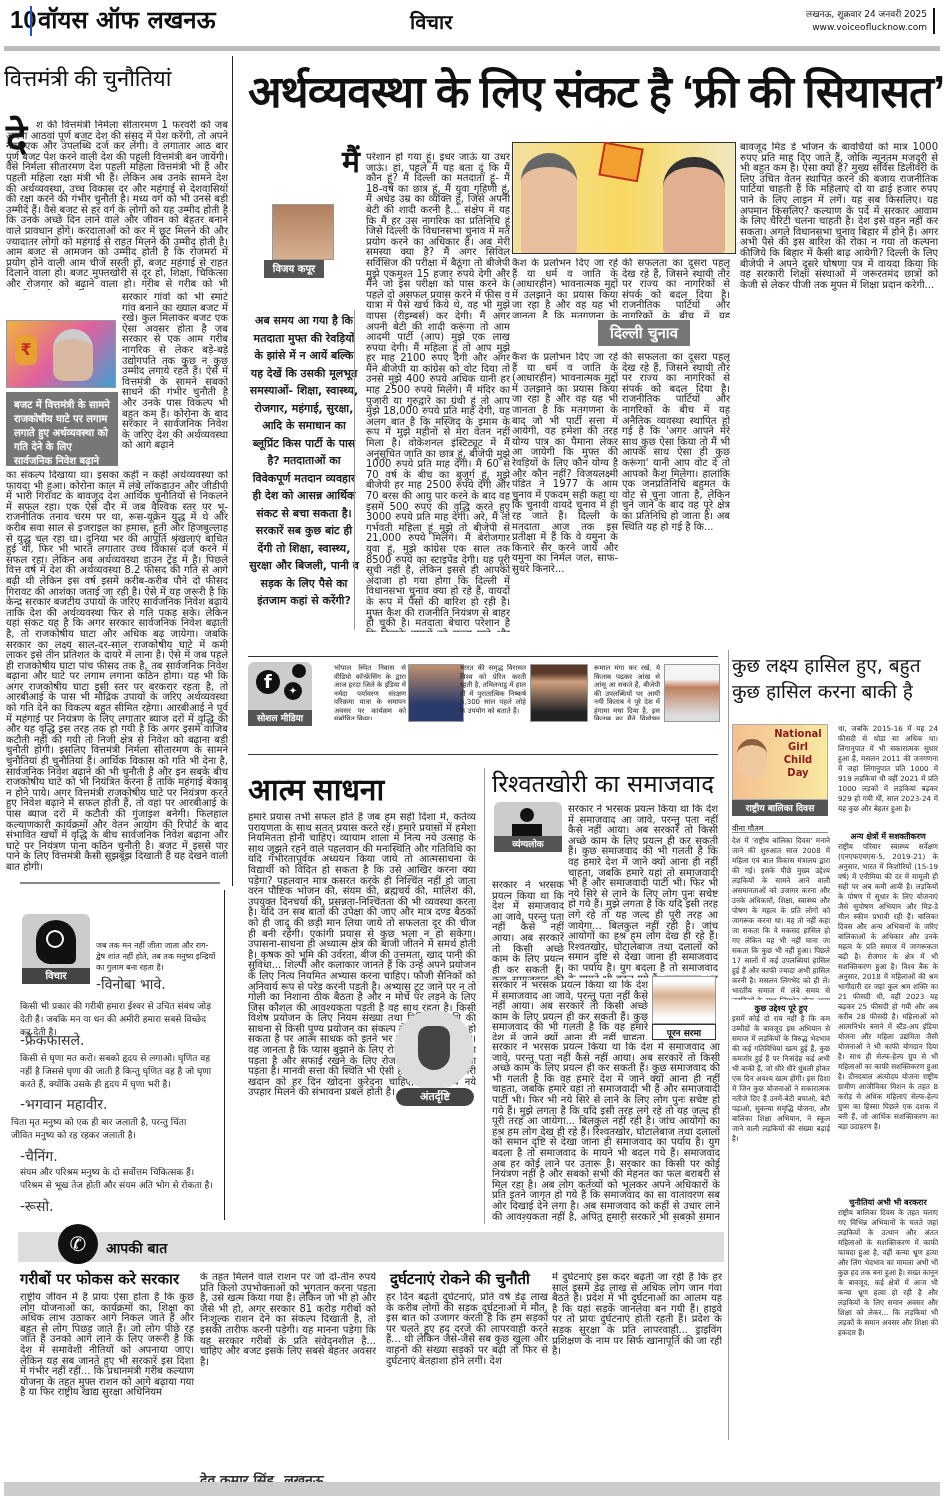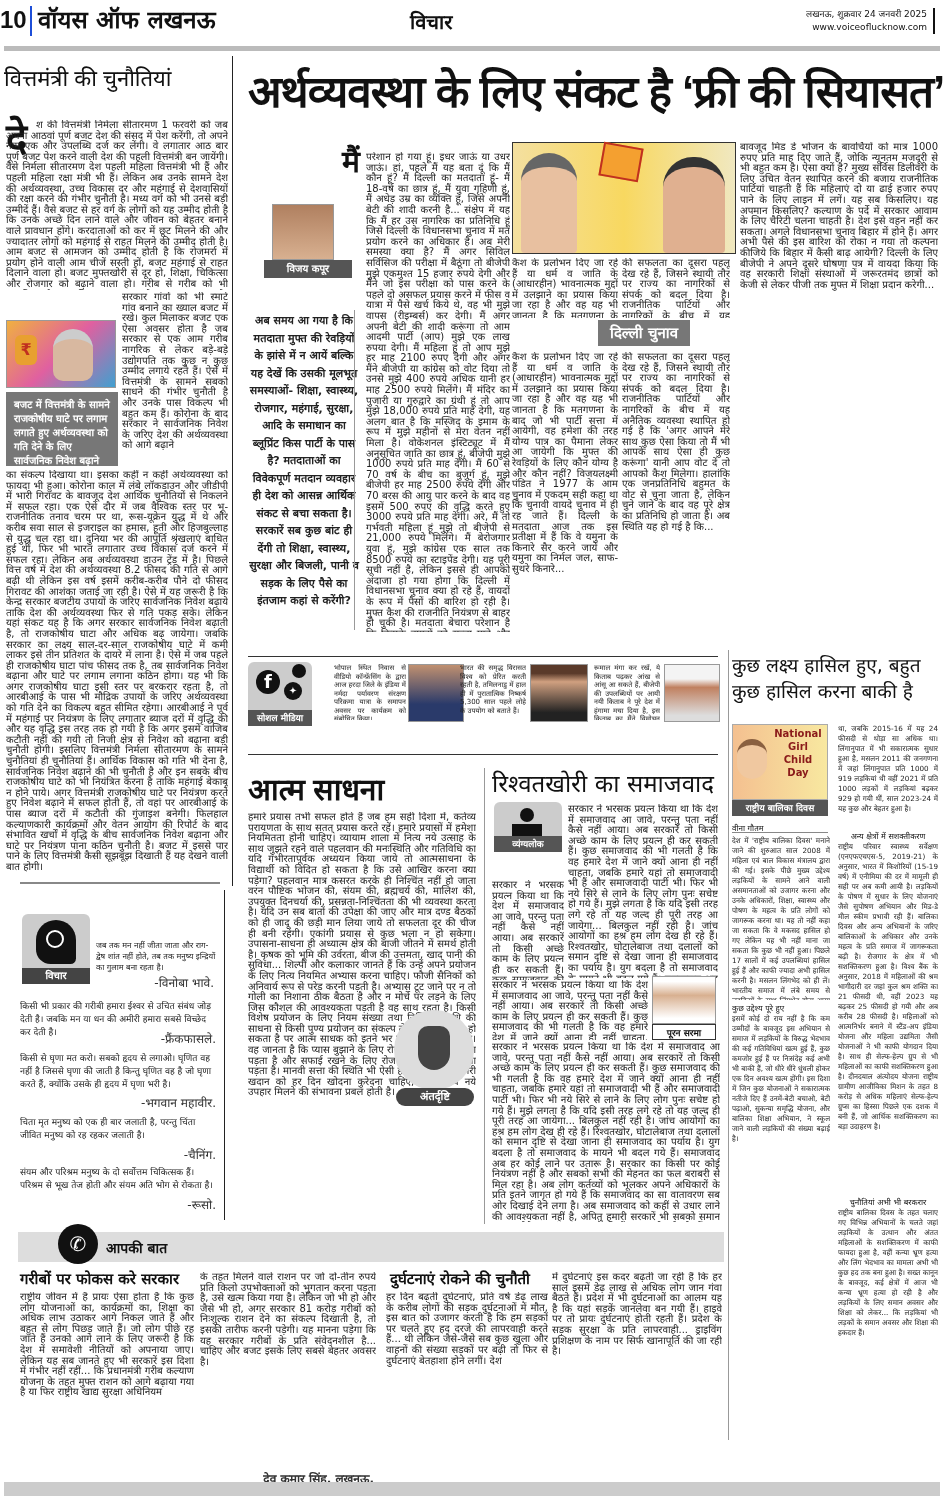--- a/index.html
+++ b/index.html
@@ -1,35 +1,35 @@
 <!DOCTYPE html>
 <html><head>
 <meta charset="utf-8">
 <style>
 *{box-sizing:border-box;margin:0;padding:0}
 body{width:945px;height:1500px;background:#fff;font-family:"DejaVu Sans",sans-serif;color:#111;position:relative;overflow:hidden}
 .abs{position:absolute}
 .masthead{left:0;top:0;width:945px;height:40px}
-.pgno{left:0;top:6px;font-size:24px;font-weight:bold;font-family:"Liberation Sans",sans-serif}
+.pgno{left:10px;top:6px;font-size:24px;font-weight:bold;font-family:"Liberation Sans",sans-serif}
 .mtitle{left:30px;top:6px;font-size:24px;font-weight:bold;border-left:2px solid #1d4ed8;padding-left:6px;height:30px;line-height:28px}
 .section{left:410px;top:8px;font-size:20px;font-weight:bold}
 .dateline{right:10px;top:8px;text-align:right;font-size:9px;line-height:13px;border-right:2px solid #111;padding-right:6px}
 .rule{left:4px;top:46px;width:936px;height:5px;background:#bbb}
 .vline{background:#222;width:1px}
 .hline{background:#888;height:2px}
 .body-text{font-size:10px;line-height:10.6px;text-align:justify;color:#222;overflow:hidden}
-.col-head{font-weight:normal}
+.col-head{font-weight:bold}
 .h-left{left:4px;top:62px;font-size:22px;font-family:"Liberation Sans",sans-serif}
 .h-main{left:248px;top:62px;font-size:44px;font-weight:bold;letter-spacing:-1px;font-family:"Liberation Sans",sans-serif;line-height:60px}
 .photo{background:linear-gradient(135deg,#d8c8b0,#8a6a50);border:1px solid #999}
 .caption-box{background:#555;color:#fff;text-align:center;font-size:12px;font-weight:bold}
 .pull-quote{font-size:15px;line-height:24px;text-align:center;font-weight:bold;color:#222}
 .grey-box{background:#777;color:#fff;font-size:15px;line-height:22px;padding:6px 8px;font-weight:bold}
 .quote{font-size:9px;line-height:13px;color:#222}
-.attrib{text-align:right;font-size:12px;color:#333}
+.attrib{text-align:left;font-size:14px;color:#333}
 .icon-box{background:#ccc;border-radius:6px}
 .sub-head{font-size:26px;font-weight:bold;font-family:"Liberation Sans",sans-serif}
 .banner{background:#ddd;height:30px}
 </style>
 </head>
 <body>
 
 <div class="abs masthead">
   <div class="abs pgno">10</div>
   <div class="abs mtitle">वॉयस ऑफ लखनऊ</div>
@@ -50,21 +50,21 @@
   <div style="position:absolute;left:46px;top:8px;width:40px;height:52px;background:#d8b8a0;border-radius:20px 20px 10px 10px;border-top:10px solid #ccc"></div>
 </div>
 <div class="abs body-text" style="left:122px;top:292px;width:106px;height:168px">सरकार गांवों को भी स्मार्ट गांव बनाने का ख्याल बजट में रखे। कुल मिलाकर बजट एक ऐसा अवसर होता है जब सरकार से एक आम गरीब नागरिक से लेकर बड़े-बड़े उद्योगपति तक कुछ न कुछ उम्मीद लगाये रहते हैं। ऐसे में वित्तमंत्री के सामने सबको साधने की गंभीर चुनौती है और उनके पास विकल्प भी बहुत कम हैं। कोरोना के बाद सरकार ने सार्वजनिक निवेश के जरिए देश की अर्थव्यवस्था को आगे बढ़ाने</div>
 <div class="abs grey-box" style="left:6px;top:392px;width:112px;height:74px;font-size:10px;line-height:14px">बजट में वित्तमंत्री के सामने राजकोषीय घाटे पर लगाम लगाते हुए अर्थव्यवस्था को गति देने के लिए सार्वजनिक निवेश बढ़ाने की चुनौती है।</div>
 <div class="abs body-text" style="left:6px;top:470px;width:222px;height:405px">का संकल्प दिखाया था। इसका कहीं न कहीं अर्थव्यवस्था को फायदा भी हुआ। कोरोना काल में लंबे लॉकडाउन और जीडीपी में भारी गिरावट के बावजूद देश आर्थिक चुनौतियों से निकलने में सफल रहा। एक ऐसे दौर में जब वैश्विक स्तर पर भू-राजनीतिक तनाव चरम पर था, रूस-यूक्रेन युद्ध में थे और करीब सवा साल से इजराइल का हमास, हूती और हिजबुल्लाह से युद्ध चल रहा था। दुनिया भर की आपूर्ति श्रृंखलाएं बाधित हुई थीं, फिर भी भारत लगातार उच्च विकास दर्ज करने में सफल रहा। लेकिन अब अर्थव्यवस्था डाउन ट्रेंड में है। पिछले वित्त वर्ष में देश की अर्थव्यवस्था 8.2 फीसद की गति से आगे बढ़ी थी लेकिन इस वर्ष इसमें करीब-करीब पौने दो फीसद गिरावट की आशंका जताई जा रही है। ऐसे में यह जरूरी है कि केन्द्र सरकार बजटीय उपायों के जरिए सार्वजनिक निवेश बढ़ाये ताकि देश की अर्थव्यवस्था फिर से गति पकड़ सके। लेकिन यहां संकट यह है कि अगर सरकार सार्वजनिक निवेश बढ़ाती है, तो राजकोषीय घाटा और अधिक बढ़ जायेगा। जबकि सरकार का लक्ष्य साल-दर-साल राजकोषीय घाटे में कमी लाकर इसे तीन प्रतिशत के दायरे में लाना है। ऐसे में जब पहले ही राजकोषीय घाटा पांच फीसद तक है, तब सार्वजनिक निवेश बढ़ाना और घाटे पर लगाम लगाना कठिन होगा। यह भी कि अगर राजकोषीय घाटा इसी स्तर पर बरकरार रहता है, तो आरबीआई के पास भी मौद्रिक उपायों के जरिए अर्थव्यवस्था को गति देने का विकल्प बहुत सीमित रहेगा। आरबीआई ने पूर्व में महंगाई पर नियंत्रण के लिए लगातार ब्याज दरों में वृद्धि की और यह वृद्धि इस तरह तक हो गयी है कि अगर इसमें वाजिब कटौती नहीं की गयी तो निजी क्षेत्र से निवेश को बढ़ाना बड़ी चुनौती होगी। इसलिए वित्तमंत्री निर्मला सीतारमण के सामने चुनौतियां ही चुनौतियां हैं। आर्थिक विकास को गति भी देना है, सार्वजनिक निवेश बढ़ाने की भी चुनौती है और इन सबके बीच राजकोषीय घाटे को भी नियंत्रित करना है ताकि महंगाई बेकाबू न होने पाये। अगर वित्तमंत्री राजकोषीय घाटे पर नियंत्रण करते हुए निवेश बढ़ाने में सफल होती हैं, तो वहां पर आरबीआई के पास ब्याज दरों में कटौती की गुंजाइश बनेगी। फिलहाल कल्याणकारी कार्यक्रमों और वेतन आयोग की रिपोर्ट के बाद संभावित खर्चों में वृद्धि के बीच सार्वजनिक निवेश बढ़ाना और घाटे पर नियंत्रण पाना कठिन चुनौती है। बजट में इससे पार पाने के लिए वित्तमंत्री कैसी सूझबूझ दिखाती हैं यह देखने वाली बात होगी।</div>
 <div class="abs hline" style="left:20px;top:882px;width:200px"></div>
 
 <div class="abs h-main">अर्थव्यवस्था के लिए संकट है ‘फ्री की सियासत’</div>
 <div class="abs" style="left:342px;top:140px;font-size:30px;font-weight:bold">मैं</div>
 <div class="abs photo" style="left:272px;top:204px;width:62px;height:56px;background:linear-gradient(180deg,#b08060,#d8b090)"></div>
-<div class="abs caption-box" style="left:264px;top:260px;width:88px;height:18px;font-size:10px;line-height:18px">विजय कपूर</div>
+<div class="abs caption-box" style="left:264px;top:260px;width:60px;height:18px;font-size:10px;line-height:18px">विजय कपूर</div>
 <div class="abs pull-quote" style="left:248px;top:312px;width:112px;height:320px;font-size:11px;line-height:17.5px">अब समय आ गया है कि मतदाता मुफ्त की रेवड़ियों के झांसे में न आयें बल्कि यह देखें कि उसकी मूलभूत समस्याओं- शिक्षा, स्वास्थ्य, रोजगार, महंगाई, सुरक्षा, आदि के समाधान का ब्लूप्रिंट किस पार्टी के पास है? मतदाताओं का विवेकपूर्ण मतदान व्यवहार ही देश को आसन्न आर्थिक संकट से बचा सकता है। सरकारें सब कुछ बांट ही देंगी तो शिक्षा, स्वास्थ्य, सुरक्षा और बिजली, पानी व सड़क के लिए पैसे का इंतजाम कहां से करेंगी?</div>
 <div class="abs vline" style="left:354px;top:310px;height:320px;background:#999"></div>
 <div class="abs body-text" style="left:366px;top:152px;width:144px;height:480px">परेशान हो गया हूं। इधर जाऊं या उधर जाऊं। हां, पहले मैं यह बता दूं कि मैं कौन हूं? मैं दिल्ली का मतदाता हूं- मैं 18-वर्ष का छात्र हूं, मैं युवा गृहिणी हूं, मैं अधेड़ उम्र का व्यक्ति हूं, जिसे अपनी बेटी की शादी करनी है... संक्षेप में यह कि मैं हर उस नागरिक का प्रतिनिधि हूं जिसे दिल्ली के विधानसभा चुनाव में मत प्रयोग करने का अधिकार है। अब मेरी समस्या क्या है? मैं अगर सिविल सर्विसिज की परीक्षा में बैठूंगा तो बीजेपी मुझे एकमुश्त 15 हजार रुपये देगी और मैंने जो इस परीक्षा को पास करने के पहले दो असफल प्रयास करने में फीस व यात्रा में पैसे खर्च किये थे, वह भी मुझे वापस (रीइम्बर्स) कर देगी। मैं अगर अपनी बेटी की शादी करूंगा तो आम आदमी पार्टी (आप) मुझे एक लाख रुपया देगी। मैं महिला हूं तो आप मुझे हर माह 2100 रुपए देगी और अगर मैंने बीजेपी या कांग्रेस को वोट दिया तो उनसे मुझे 400 रुपये अधिक यानी हर माह 2500 रुपये मिलेंगे। मैं मंदिर का पुजारी या गुरुद्वारे का ग्रंथी हूं तो आप मुझे 18,000 रुपये प्रति माह देगी, यह अलग बात है कि मस्जिद के इमाम के रूप में मुझे महीनों से मेरा वेतन नहीं मिला है। वोकेशनल इंस्टिट्यूट में मैं अनुसूचित जाति का छात्र हूं, बीजेपी मुझे 1000 रुपये प्रति माह देगी। मैं 60 से 70 वर्ष के बीच का बुजुर्ग हूं, मुझे बीजेपी हर माह 2500 रुपये देगी और 70 बरस की आयु पार करने के बाद वह इसमें 500 रुपए की वृद्धि करते हुए 3000 रुपये प्रति माह देगी। अरे, मैं तो गर्भवती महिला हूं मुझे तो बीजेपी से 21,000 रुपये मिलेंगे। मैं बेरोजगार युवा हूं, मुझे कांग्रेस एक साल तक 8500 रुपये का स्टाइपेंड देगी। यह पूरी सूची नहीं है, लेकिन इससे ही आपको अंदाजा हो गया होगा कि दिल्ली में विधानसभा चुनाव क्या हो रहे हैं, वायदों के रूप में पैसों की बारिश हो रही है। मुफ्त कैश की राजनीति नियंत्रण से बाहर हो चुकी है। मतदाता बेचारा परेशान है कि किसके वायदों को सच्चा माने और किसके वायदों को झूठा माने। उसे मालूम है कि उसकी मूलभूत समस्याओं का किसी राजनीतिक दल के पास कोई समाधान नहीं है, इसलिए उसे</div>
 
 <div class="abs" style="left:512px;top:142px;width:224px;height:112px;background:linear-gradient(90deg,#f4e0a0,#f8d860 50%,#f0e8c0);border:1px solid #333">
   <div style="position:absolute;left:8px;top:10px;width:56px;height:100px;background:#e8c0a0;border-radius:28px 28px 4px 4px;border-top:14px solid #666"></div>
   <div style="position:absolute;left:88px;top:2px;width:40px;height:34px;background:#f4a030;transform:rotate(10deg);border:2px solid #c03020"></div>
   <div style="position:absolute;left:150px;top:14px;width:62px;height:96px;background:#e0b090;border-radius:30px 30px 4px 4px;border-top:10px solid #333"></div>
 </div>
 <div class="abs body-text" style="left:512px;top:258px;width:106px;height:60px">कैश के प्रलोभन दिए जा रहे हैं या धर्म व जाति के (आधारहीन) भावनात्मक मुद्दों में उलझाने का प्रयास किया जा रहा है और वह यह भी जानता है कि मतगणना के बाद जो भी पार्टी सत्ता में आयेगी, वह हमेशा की तरह योग्य पात्र का पैमाना लेकर आ जायेगी कि मुफ्त की रेवड़ियों के लिए कौन योग्य है और कौन नहीं? विजयलक्ष्मी पंडित ने 1977 के आम चुनाव में एकदम सही कहा था कि चुनावी वायदे चुनाव में ही रह जाते हैं। दिल्ली के मतदाता आज तक इस प्रतीक्षा में हैं कि वे यमुना के किनारे सैर करने जायें और यमुना का निर्मल जल, साफ-सुथरे किनारे...</div>
@@ -102,42 +102,42 @@
     <div>National</div>
     <div>Girl</div>
     <div>Child</div>
     <div>Day</div>
   </div>
 </div>
 <div class="abs caption-box" style="left:732px;top:800px;width:96px;height:16px;font-size:9px;line-height:16px">राष्ट्रीय बालिका दिवस</div>
 <div class="abs" style="left:732px;top:822px;font-size:8px">वीना गौतम</div>
 <div class="abs hline" style="left:732px;top:832px;width:96px;height:1px"></div>
 <div class="abs body-text" style="left:732px;top:836px;width:98px;height:164px;font-size:7.2px;line-height:10px">देश में 'राष्ट्रीय बालिका दिवस' मनाने जाने की शुरुआत साल 2008 में महिला एवं बाल विकास मंत्रालय द्वारा की गई। इसके पीछे मुख्य उद्देश्य लड़कियों के सामने आने वाली असमानताओं को उजागर करना और उनके अधिकारों, शिक्षा, स्वास्थ्य और पोषण के महत्व के प्रति लोगों को जागरूक करना था। यह तो नहीं कहा जा सकता कि वे मकसद हासिल हो गए लेकिन यह भी नहीं माना जा सकता कि कुछ भी नहीं हुआ। पिछले 17 सालों में कई उपलब्धियां हासिल हुई हैं और काफी ज्यादा अभी हासिल करनी है। मसलन लिंगभेद को ही लें। भारतीय समाज में लंबे समय से लड़कियों के साथ लिंगभेद होता आया है, जैसे कि कन्या भ्रूण हत्या, लड़कियों को शिक्षा से वंचित रखना और बाल विवाह। इस दिन के जरिए जब लड़कियों को समान अधिकार और अवसर देने का संदेश दिया जाता है, तो शुरू में वह एक रस्म अदायगी सा लगता था, लेकिन अब पलटकर देखें तो यह कोशिश काफी सफल दिखती है।</div>
-<div class="abs col-head" style="left:732px;top:1002px;width:98px;font-size:8px;">कुछ उद्देश्य पूरे हुए</div>
+<div class="abs col-head" style="left:732px;top:1002px;width:98px;font-size:8px;text-align:center">कुछ उद्देश्य पूरे हुए</div>
 <div class="abs body-text" style="left:732px;top:1014px;width:98px;height:420px;font-size:7.2px;line-height:10px">इसमें कोई दो राय नहीं है कि कम उम्मीदों के बावजूद इस अभियान से समाज में लड़कियों के विरुद्ध भेदभाव की कई गतिविधियां खत्म हुई हैं, कुछ कमजोर हुई हैं पर निःसंदेह कई अभी भी बाकी हैं, जो धीरे धीरे धुंधली होकर एक दिन अवश्य खत्म होंगी। इस दिशा में जिन कुछ योजनाओं ने सकारात्मक नतीजे दिए हैं उनमें-बेटी बचाओ, बेटी पढ़ाओ, सुकन्या समृद्धि योजना, और बालिका शिक्षा अभियान, ने स्कूल जाने वाली लड़कियों की संख्या बढ़ाई है।</div>
 <div class="abs body-text" style="left:838px;top:724px;width:100px;height:104px;font-size:7.2px;line-height:10px">था, जबकि 2015-16 में यह 24 फीसदी से थोड़ा सा अधिक था। लिंगानुपात में भी सकारात्मक सुधार हुआ है, मसलन 2011 की जनगणना में जहां लिंगानुपात प्रति 1000 में 919 लड़कियां थी वहीं 2021 में प्रति 1000 लड़कों में लड़कियां बढ़कर 929 हो गयी थीं, साल 2023-24 में यह कुछ और बेहतर हुआ है।</div>
 <div class="abs col-head" style="left:838px;top:830px;width:100px;font-size:8px;text-align:center">अन्य क्षेत्रों में सशक्तीकरण</div>
 <div class="abs body-text" style="left:838px;top:842px;width:100px;height:352px;font-size:7.2px;line-height:10px">राष्ट्रीय परिवार स्वास्थ्य सर्वेक्षण (एनएफएचएस-5, 2019-21) के अनुसार, भारत में किशोरियों (15-19 वर्ष) में एनीमिया की दर में मामूली ही सही पर अब कमी आयी है। लड़कियों के पोषण में सुधार के लिए योजनाएं जैसे सुपोषण अभियान और मिड-डे मील स्कीम प्रभावी रही हैं। बालिका दिवस और अन्य अभियानों के जरिए बालिकाओं के अधिकार और उनके महत्व के प्रति समाज में जागरूकता बढ़ी है। रोजगार के क्षेत्र में भी सशक्तिकरण हुआ है। विश्व बैंक के अनुसार, 2018 में महिलाओं की श्रम भागीदारी दर जहां कुल श्रम शक्ति का 21 फीसदी थी, वहीं 2023 यह बढ़कर 25 फीसदी हो गयी और अब करीब 28 फीसदी है। महिलाओं को आत्मनिर्भर बनाने में स्टैंड-अप इंडिया योजना और महिला उद्यमिता जैसी योजनाओं ने भी काफी योगदान दिया है। साथ ही सेल्फ-हेल्प ग्रुप से भी महिलाओं का काफी सशक्तिकरण हुआ है। दीनदयाल अंत्योदय योजना राष्ट्रीय ग्रामीण आजीविका मिशन के तहत 8 करोड़ से अधिक महिलाएं सेल्फ-हेल्प ग्रुप्स का हिस्सा पिछले एक दशक में बनी हैं, जो आर्थिक सशक्तिकरण का बड़ा उदाहरण है।</div>
 <div class="abs col-head" style="left:838px;top:1196px;width:100px;font-size:8px;text-align:center">चुनौतियां अभी भी बरकरार</div>
 <div class="abs body-text" style="left:838px;top:1208px;width:100px;height:226px;font-size:7.2px;line-height:10px">राष्ट्रीय बालिका दिवस के तहत चलाए गए विभिन्न अभियानों के चलते जहां लड़कियों के उत्थान और अंतत महिलाओं के सशक्तिकरण में काफी फायदा हुआ है, वहीं कन्या भ्रूण हत्या और लिंग भेदभाव का मामला अभी भी कुछ हद तक बना हुआ है। सख्त कानून के बावजूद, कई क्षेत्रों में आज भी कन्या भ्रूण हत्या हो रही है और लड़कियों के लिए समान अवसर और शिक्षा को लेकर... कि लड़कियां भी लड़कों के समान अवसर और शिक्षा की हकदार हैं।</div>
 <div class="abs vline" style="left:728px;top:650px;height:790px;background:#999"></div>
 
 <div class="abs icon-box" style="left:22px;top:914px;width:68px;height:70px">
   <div style="position:absolute;left:14px;top:6px;width:40px;height:44px;background:#111;border-radius:22px 22px 6px 16px">
     <div style="position:absolute;left:10px;top:10px;width:18px;height:18px;border:2px solid #fff;border-radius:50%"></div>
   </div>
   <div class="caption-box" style="position:absolute;left:0;bottom:0;width:68px;height:16px;font-size:10px;line-height:16px;background:#444">विचार</div>
 </div>
 <div class="abs quote" style="left:96px;top:940px;width:120px;font-size:8px;line-height:11px">जब तक मन नहीं जीता जाता और राग-द्वेष शांत नहीं होते, तब तक मनुष्य इन्द्रियों का गुलाम बना रहता है।</div>
 <div class="abs attrib" style="left:96px;top:974px;width:118px">-विनोबा भावे.</div>
 <div class="abs quote" style="left:20px;top:1000px;width:198px">किसी भी प्रकार की गरीबी हमारा ईश्वर से उचित संबंध जोड़ देती है। जबकि मन या धन की अमीरी हमारा सबसे विच्छेद कर देती है।</div>
 <div class="abs attrib" style="left:20px;top:1030px;width:196px">-फ्रैंकफासले.</div>
 <div class="abs quote" style="left:20px;top:1052px;width:198px">किसी से घृणा मत करो। सबको हृदय से लगाओ। घृणित वह नहीं है जिससे घृणा की जाती है किन्तु घृणित वह है जो घृणा करते हैं, क्योंकि उसके ही हृदय में घृणा भरी है।</div>
 <div class="abs attrib" style="left:20px;top:1094px;width:196px">-भगवान महावीर.</div>
-<div class="abs quote" style="left:20px;top:1116px;width:198px">चिता मृत मनुष्य को एक ही बार जलाती है, परन्तु चिंता जीवित मनुष्य को रह रहकर जलाती है।</div>
+<div class="abs quote" style="left:11px;top:1116px;width:198px">चिता मृत मनुष्य को एक ही बार जलाती है, परन्तु चिंता जीवित मनुष्य को रह रहकर जलाती है।</div>
 <div class="abs attrib" style="left:20px;top:1146px;width:196px">-चैनिंग.</div>
 <div class="abs quote" style="left:20px;top:1166px;width:198px">संयम और परिश्रम मनुष्य के दो सर्वोत्तम चिकित्सक हैं। परिश्रम से भूख तेज होती और संयम अति भोग से रोकता है।</div>
 <div class="abs attrib" style="left:20px;top:1196px;width:196px">-रूसो.</div>
 <div class="abs vline" style="left:224px;top:890px;height:330px"></div>
 
 <div class="abs sub-head" style="left:248px;top:768px;font-size:30px">आत्म साधना</div>
 <div class="abs body-text" style="left:248px;top:812px;width:228px;height:410px">हमारे प्रयास तभी सफल होते हैं जब हम सही दिशा में, कर्तव्य परायणता के साथ सतत् प्रयास करते रहें। हमारे प्रयासों में हमेशा नियमितता होनी चाहिए। व्यायाम शाला में नित्य नये उत्साह के साथ जुझते रहने वाले पहलवान की मनःस्थिति और गतिविधि का यदि गंभीरतापूर्वक अध्ययन किया जाये तो आत्मसाधना के विद्यार्थी को विदित हो सकता है कि उसे आखिर करना क्या पड़ेगा? पहलवान मात्र कसरत करके ही निश्चिंत नहीं हो जाता वरन पौष्टिक भोजन की, संयम की, ब्रह्मचर्य की, मालिश की, उपयुक्त दिनचर्या की, प्रसन्नता-निश्चिंतता की भी व्यवस्था करता है। यदि उन सब बातों की उपेक्षा की जाए और मात्र दण्ड बैठकों को ही जादू की छड़ी मान लिया जाये तो सफलता दूर की चीज ही बनी रहेगी। एकांगी प्रयास से कुछ भला न हो सकेगा। उपासना-साधना ही अध्यात्म क्षेत्र की बाजी जीतने में समर्थ होती है। कृषक को भूमि की उर्वरता, बीज की उत्तमता, खाद पानी की सुविधा... शिल्पी और कलाकार जानते हैं कि उन्हें अपने प्रयोजन के लिए नित्य नियमित अभ्यास करना चाहिए। फौजी सैनिकों को अनिवार्य रूप से परेड करनी पड़ती है। अभ्यास टूट जाने पर न तो गोली का निशाना ठीक बैठता है और न मोर्चे पर लड़ने के लिए जिस कौशल की आवश्यकता पड़ती है वह साथ रहता है। किसी विशेष प्रयोजन के लिए नियम संख्या तथा निश्चित अवधि की साधना से किसी पुण्य प्रयोजन का संकल्प लेने वाला समाधान हो सकता है पर आत्म साधक को इतने भर से संतोष नहीं मिलता। वह जानता है कि प्यास बुझाने के लिए रोज कुएं से पानी खींचना पड़ता है और सफाई रखने के लिए रोज ही कमरे को बुहारना पड़ता है। मानवी सत्ता की स्थिति भी ऐसी ही है। उसकी हीरे भरी खदान को हर दिन खोदना कुरेदना चाहिए, तभी नित्य नये उपहार मिलने की संभावना प्रबल होती है।</div>
 <div class="abs" style="left:394px;top:1010px;width:80px;height:80px;border-radius:50%;background:#ddd">
   <div style="position:absolute;left:24px;top:16px;width:32px;height:44px;background:#444;border-radius:10px 10px 16px 16px"></div>
 </div>

